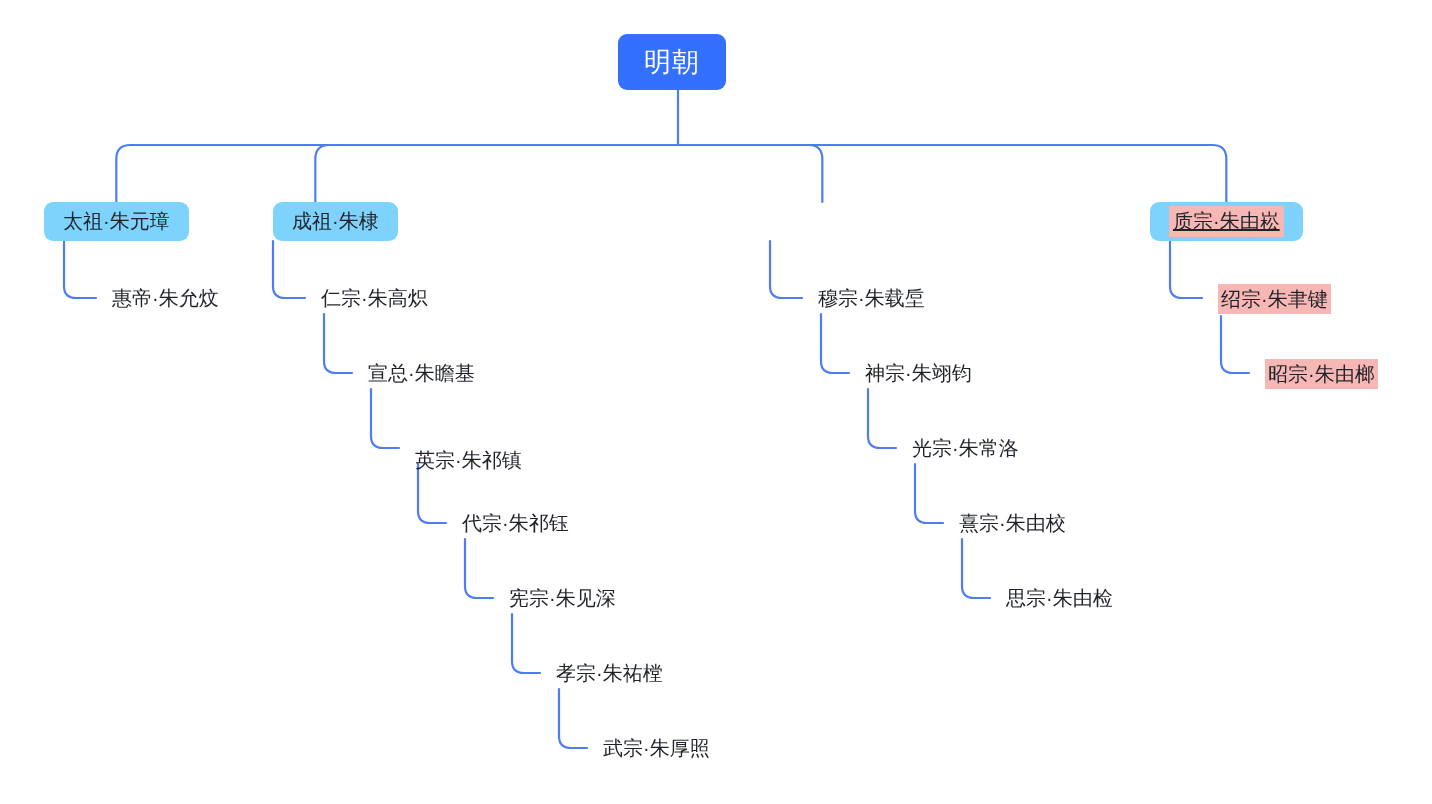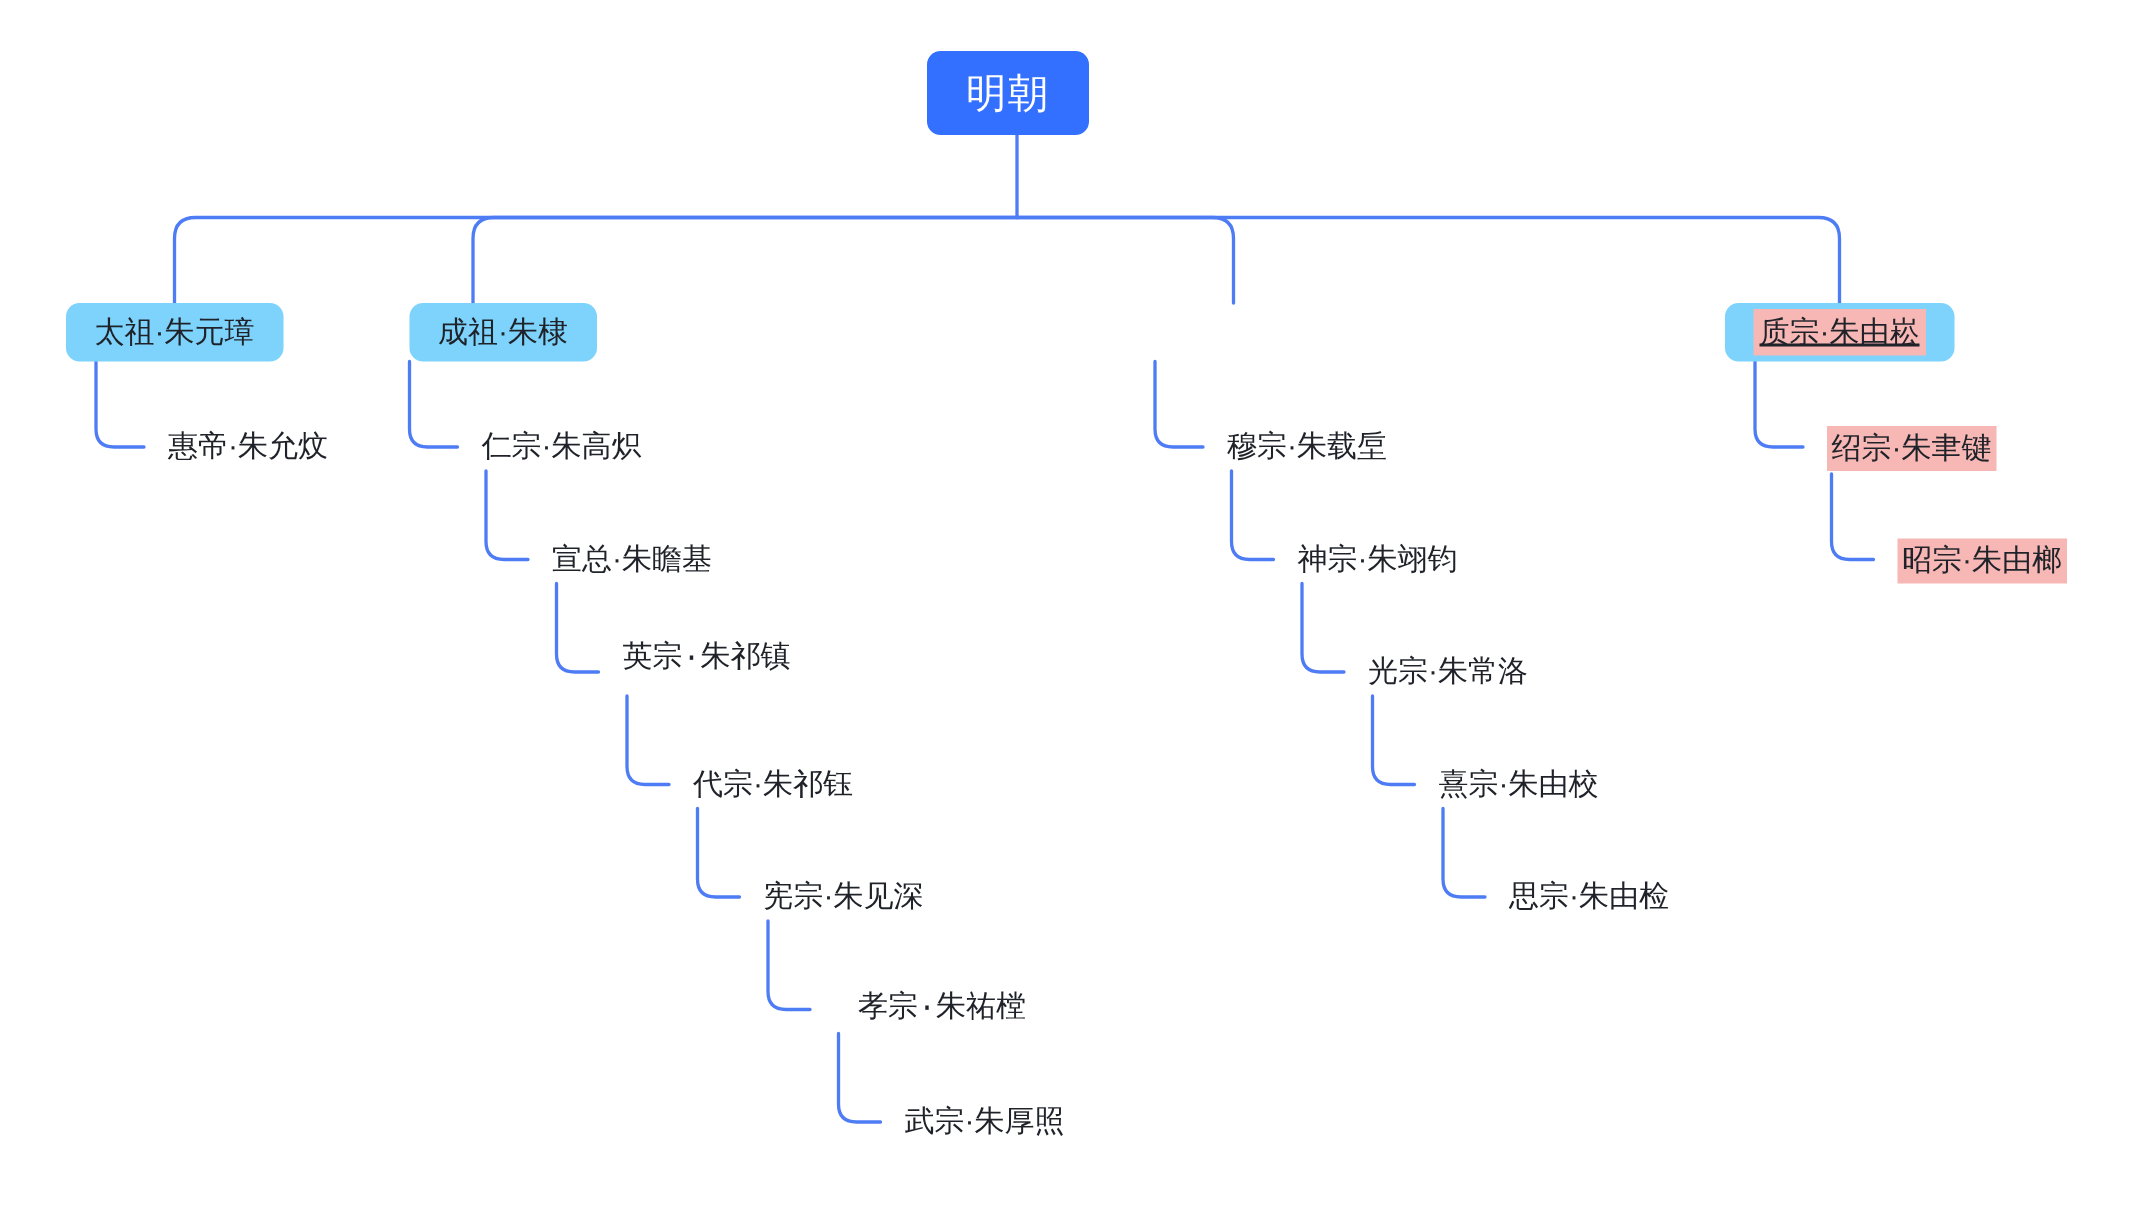--- a/index.html
+++ b/index.html
@@ -104,24 +104,24 @@
   <div class="root-node">明朝</div>
 <div class="branch-node" style="left: 44px;">
       <span>太祖·朱元璋</span>
     </div>
     <div class="chain-node" style="left: 112px; top: 284px;">惠帝·朱允炆</div>
     <div class="branch-node" style="left: 253px; margin-left: 20px;">
       <span>成祖·朱棣</span>
     </div>
     <div class="chain-node" style="left: 321px; top: 284px;">仁宗·朱高炽</div>
     <div class="chain-node" style="left: 368px; top: 359px;">宣总·朱瞻基</div>
-    <div class="chain-node" style="left: 415px; top: 426px; font-family: Liberation Mono, monospace;">英宗·朱祁镇</div>
+    <div class="chain-node" style="left: 415px; top: 446px;">英宗·朱祁镇</div>
     <div class="chain-node" style="left: 462px; top: 509px;">代宗·朱祁钰</div>
     <div class="chain-node" style="left: 509px; top: 584px;">宪宗·朱见深</div>
-    <div class="chain-node" style="left: 572px; top: 659px; font-family: Liberation Mono, monospace;">孝宗·朱祐樘</div>
+    <div class="chain-node" style="left: 556px; top: 659px;">孝宗·朱祐樘</div>
     <div class="chain-node" style="left: 603px; top: 734px;">武宗·朱厚照</div>
     <div class="chain-node" style="left: 818px; top: 284px;">穆宗·朱载垕</div>
     <div class="chain-node" style="left: 865px; top: 359px;">神宗·朱翊钧</div>
     <div class="chain-node" style="left: 912px; top: 434px;">光宗·朱常洛</div>
     <div class="chain-node" style="left: 959px; top: 509px;">熹宗·朱由校</div>
     <div class="chain-node" style="left: 1006px; top: 584px;">思宗·朱由检</div>
     <div class="branch-node" style="left: 1150px;">
       <span class="hl">质宗·朱由崧</span>
     </div>
     <div class="chain-node hl" style="left: 1218px; top: 284px;">绍宗·朱聿键</div>

